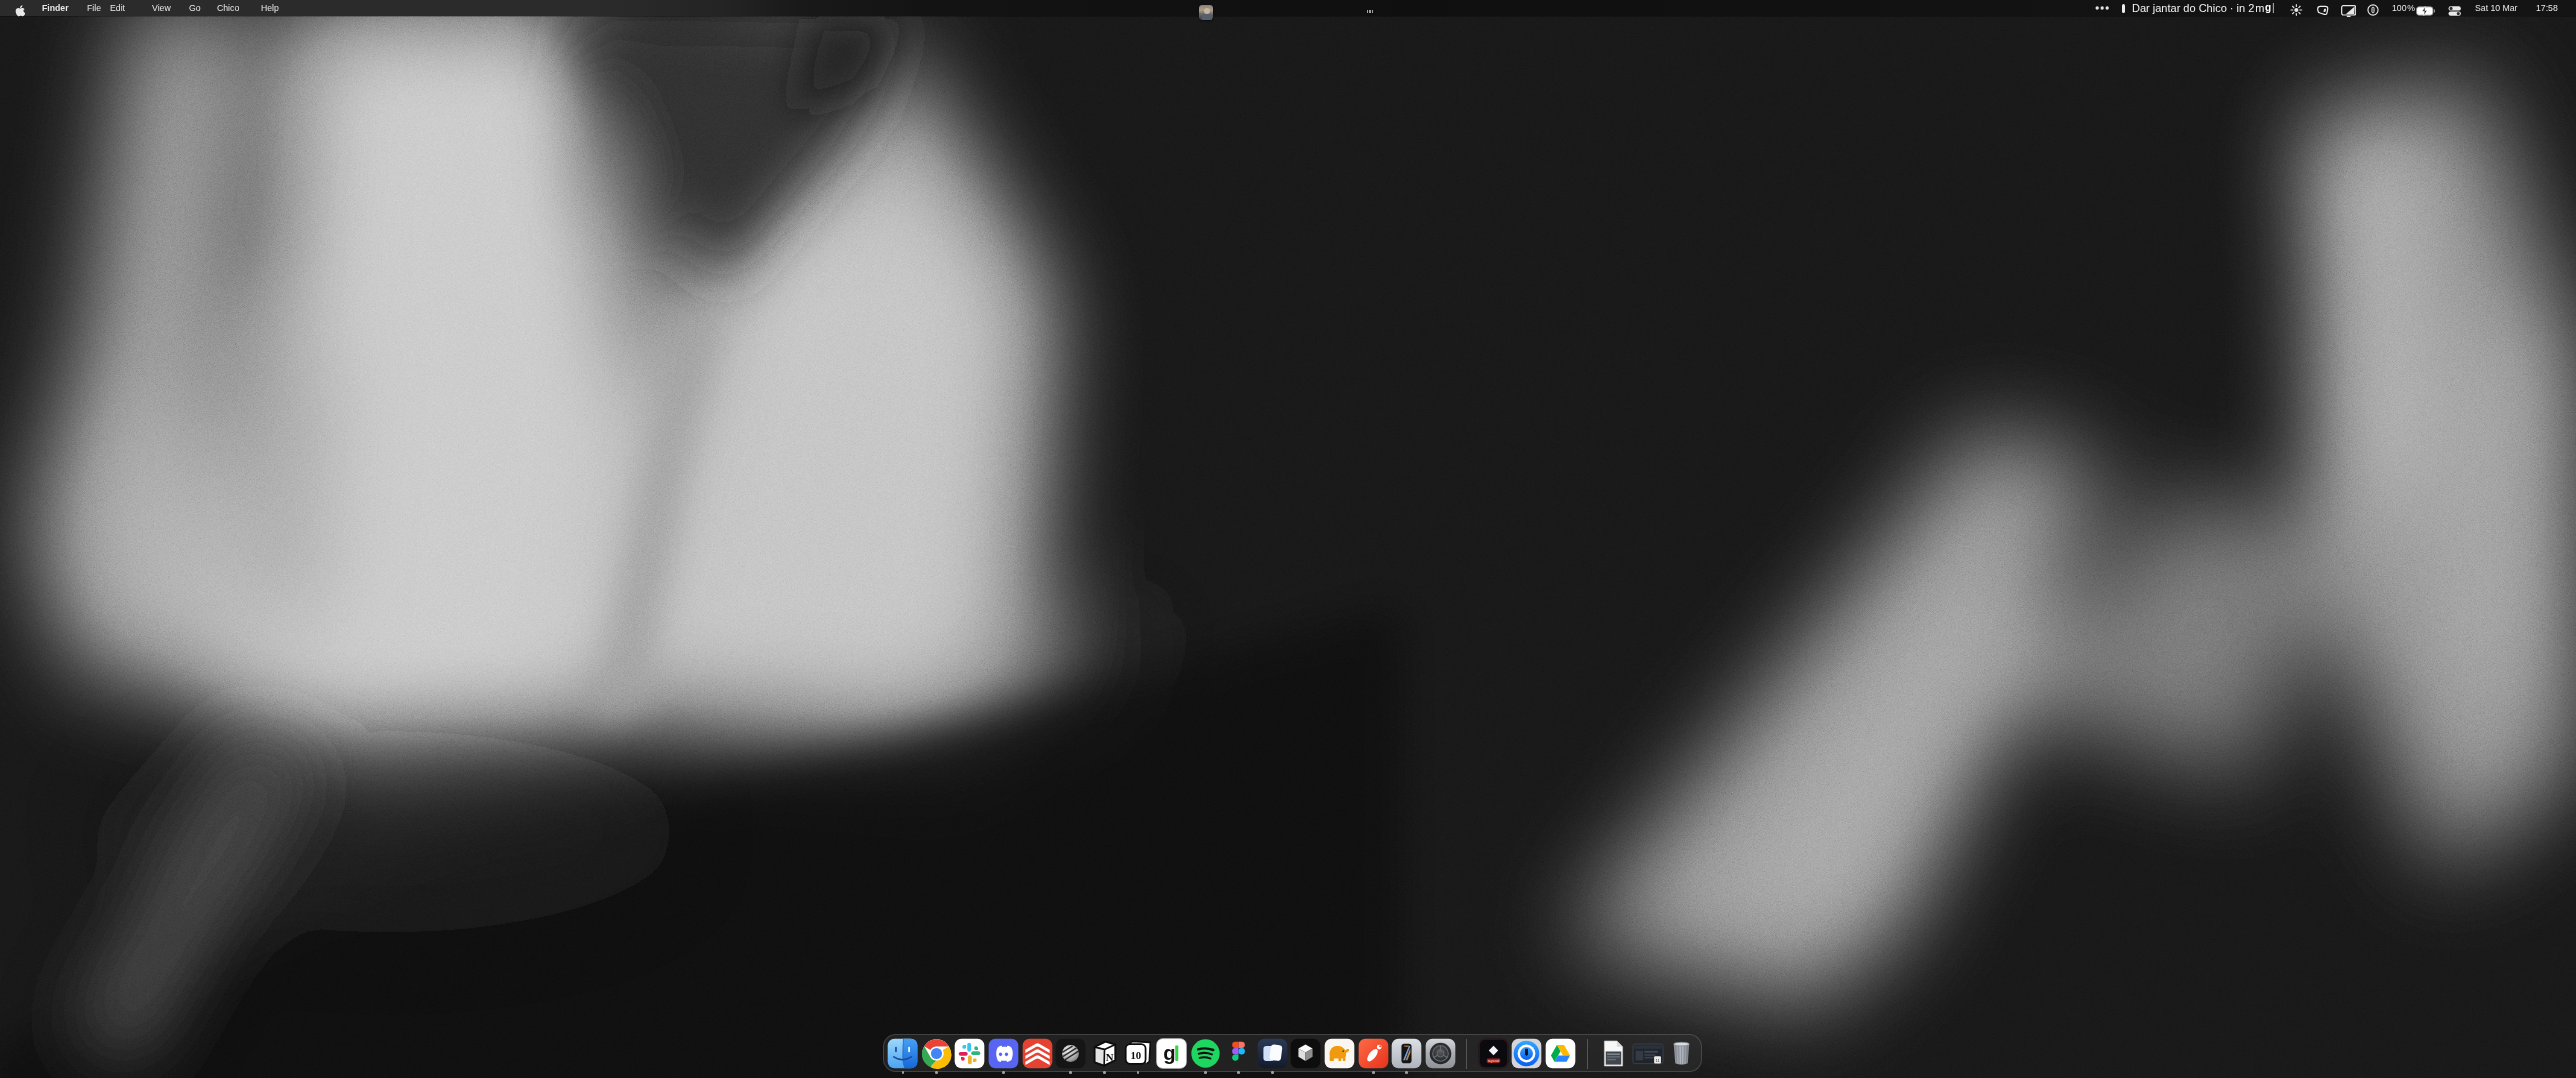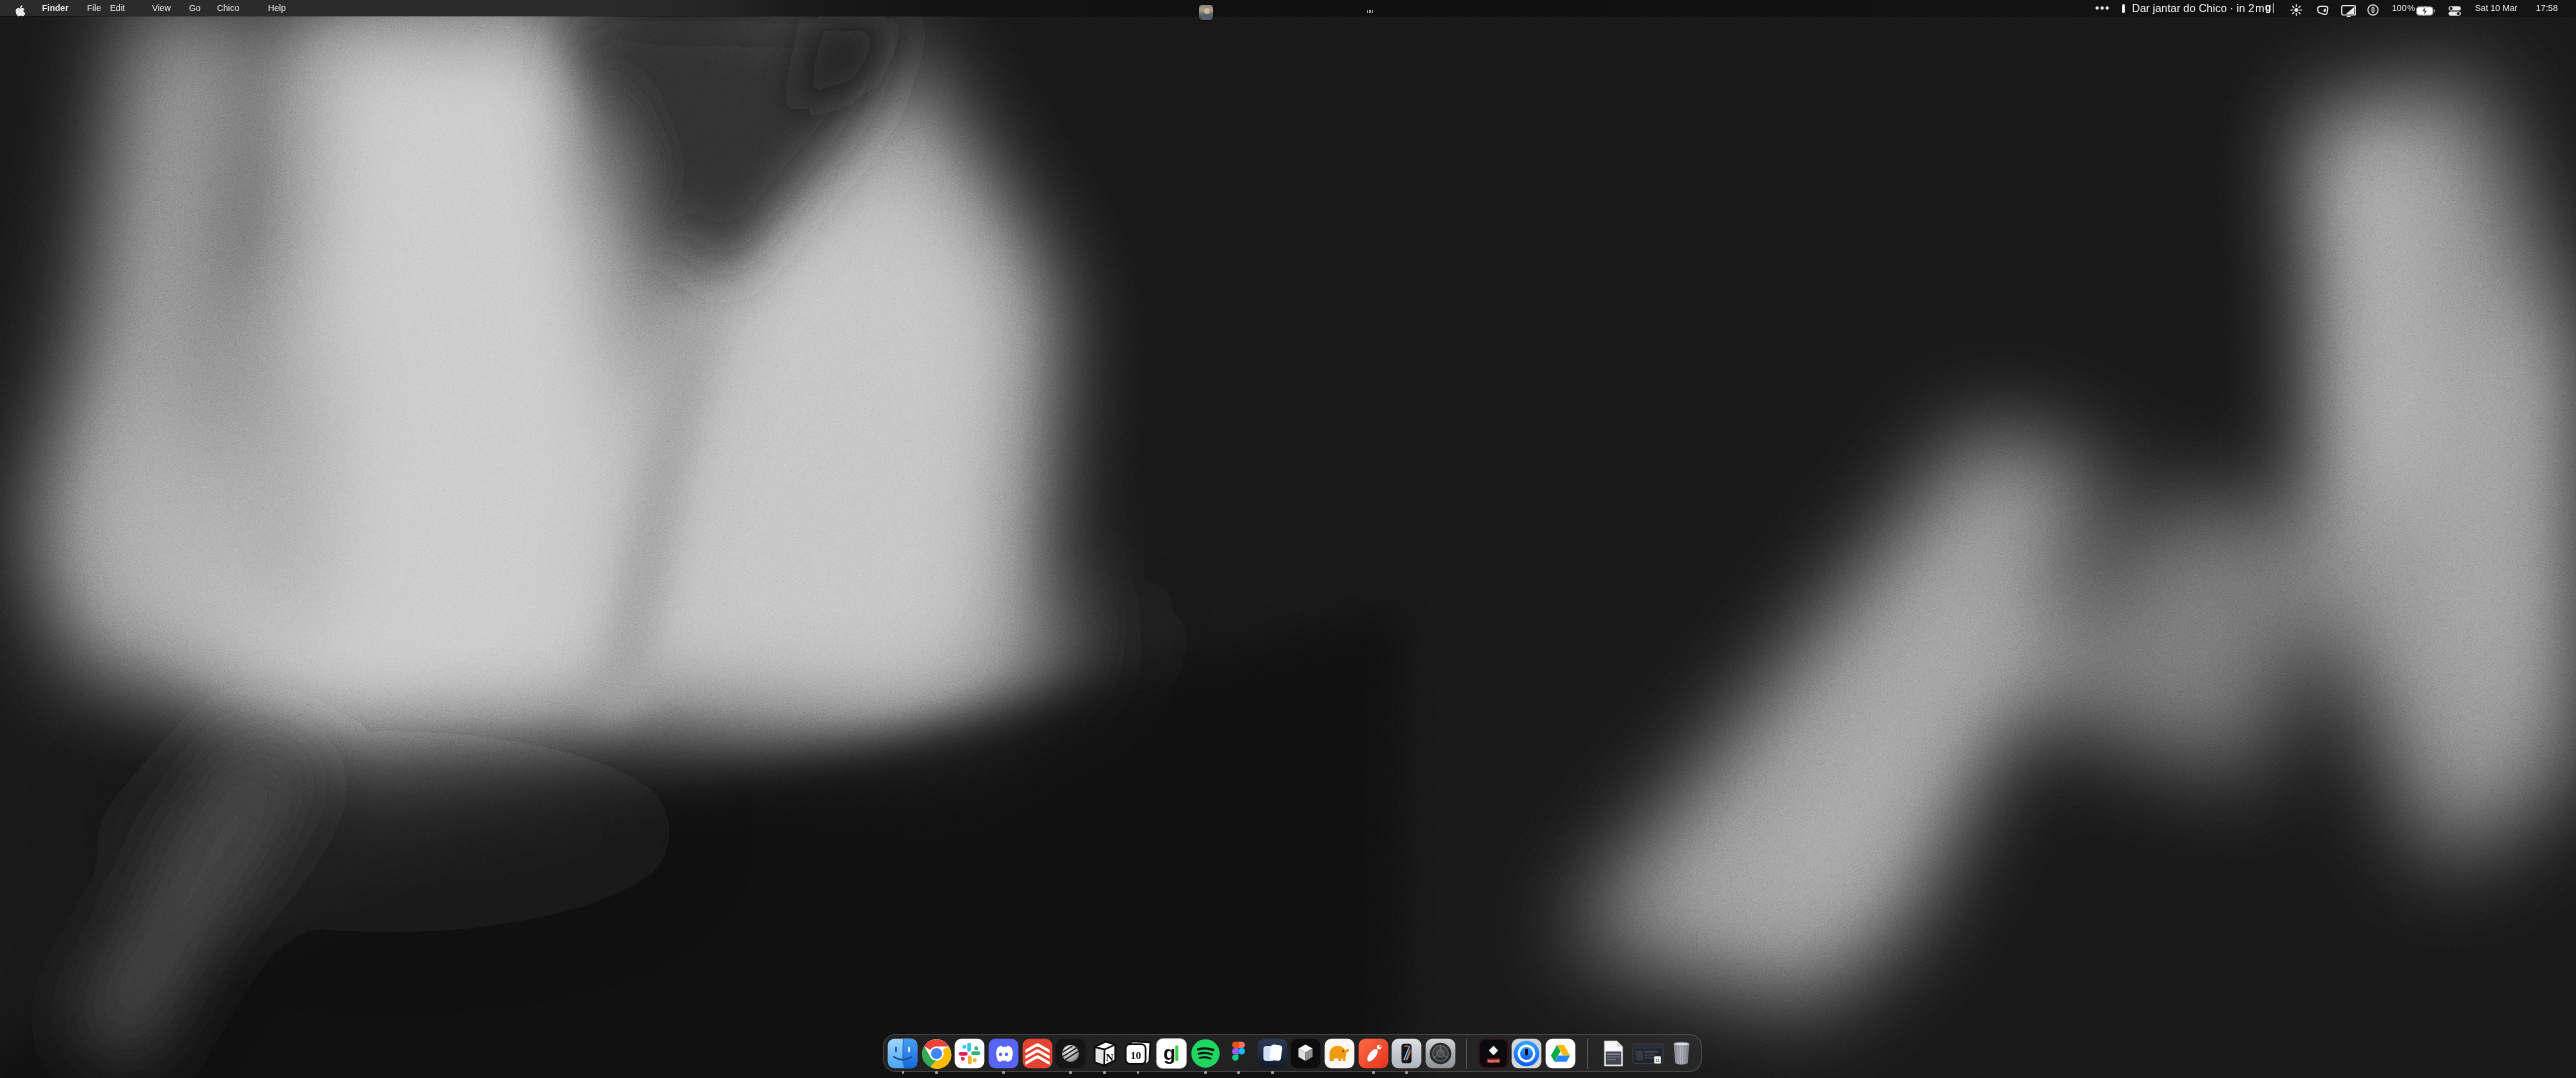--- a/index.html
+++ b/index.html
@@ -94,21 +94,21 @@
     <svg class="mitem" style="left:15.4px;top:2.7px;" width="10" height="11.4" viewBox="0 0 15 17">
       <path d="M12.4 9.1c0-2.2 1.8-3.2 1.9-3.3-1-1.5-2.6-1.7-3.2-1.7-1.4-.1-2.7.8-3.4.8-.7 0-1.8-.8-2.9-.8C3.3 4.1 1 5.3 1 8.6c0 2 .8 4.1 1.7 5.5.8 1.1 1.7 2.4 2.9 2.3 1.2 0 1.6-.7 3-.7s1.8.7 3 .7c1.2 0 2-1.1 2.8-2.2.9-1.3 1.2-2.5 1.2-2.6-.1 0-3.2-1.2-3.2-4.5z" fill="#e8e8e8"></path>
       <path d="M10.2 2.9c.6-.8 1.1-1.9 1-3-.9 0-2 .6-2.7 1.4-.6.7-1.1 1.8-1 2.9 1 .1 2-.5 2.7-1.3z" fill="#e8e8e8"></path>
     </svg>
     <div class="mitem" style="left:42px;font-weight:bold;">Finder</div>
     <div class="mitem" style="left:87px;">File</div>
     <div class="mitem" style="left:110px;">Edit</div>
     <div class="mitem" style="left:152px;">View</div>
     <div class="mitem" style="left:189px;">Go</div>
     <div class="mitem" style="left:217px;">Chico</div>
-    <div class="mitem" style="left:268px;">Help</div>
+    <div class="mitem" style="left:261px;">Help</div>
 
     <svg class="mitem" style="left:2094px;top:0;" width="19" height="16" viewBox="0 0 28 24">
         <circle cx="4.5" cy="12" r="2.5" fill="#e4e4e4"></circle>
         <circle cx="12" cy="12" r="2.5" fill="#e4e4e4"></circle>
         <circle cx="19.5" cy="12" r="2.5" fill="#e4e4e4"></circle>
       </svg>
     <div class="mitem" style="left:2122px;top:4px;width:3.4px;height:8.7px;border-radius:1.7px;background:#ececec;"></div>
     <div class="mitem" style="left:2132px;color:#f2f2f2;font-size:11px;">Dar jantar do Chico · in 2 m</div>
     <div class="mitem" style="left:2265px;font-weight:bold;font-size:10px;color:#fff;">g<span style="font-weight:normal;color:#ccc;"> |</span></div>
     <svg class="mitem" style="left:2290px;top:2px;" width="12.7" height="12.7" viewBox="0 0 19 19">

